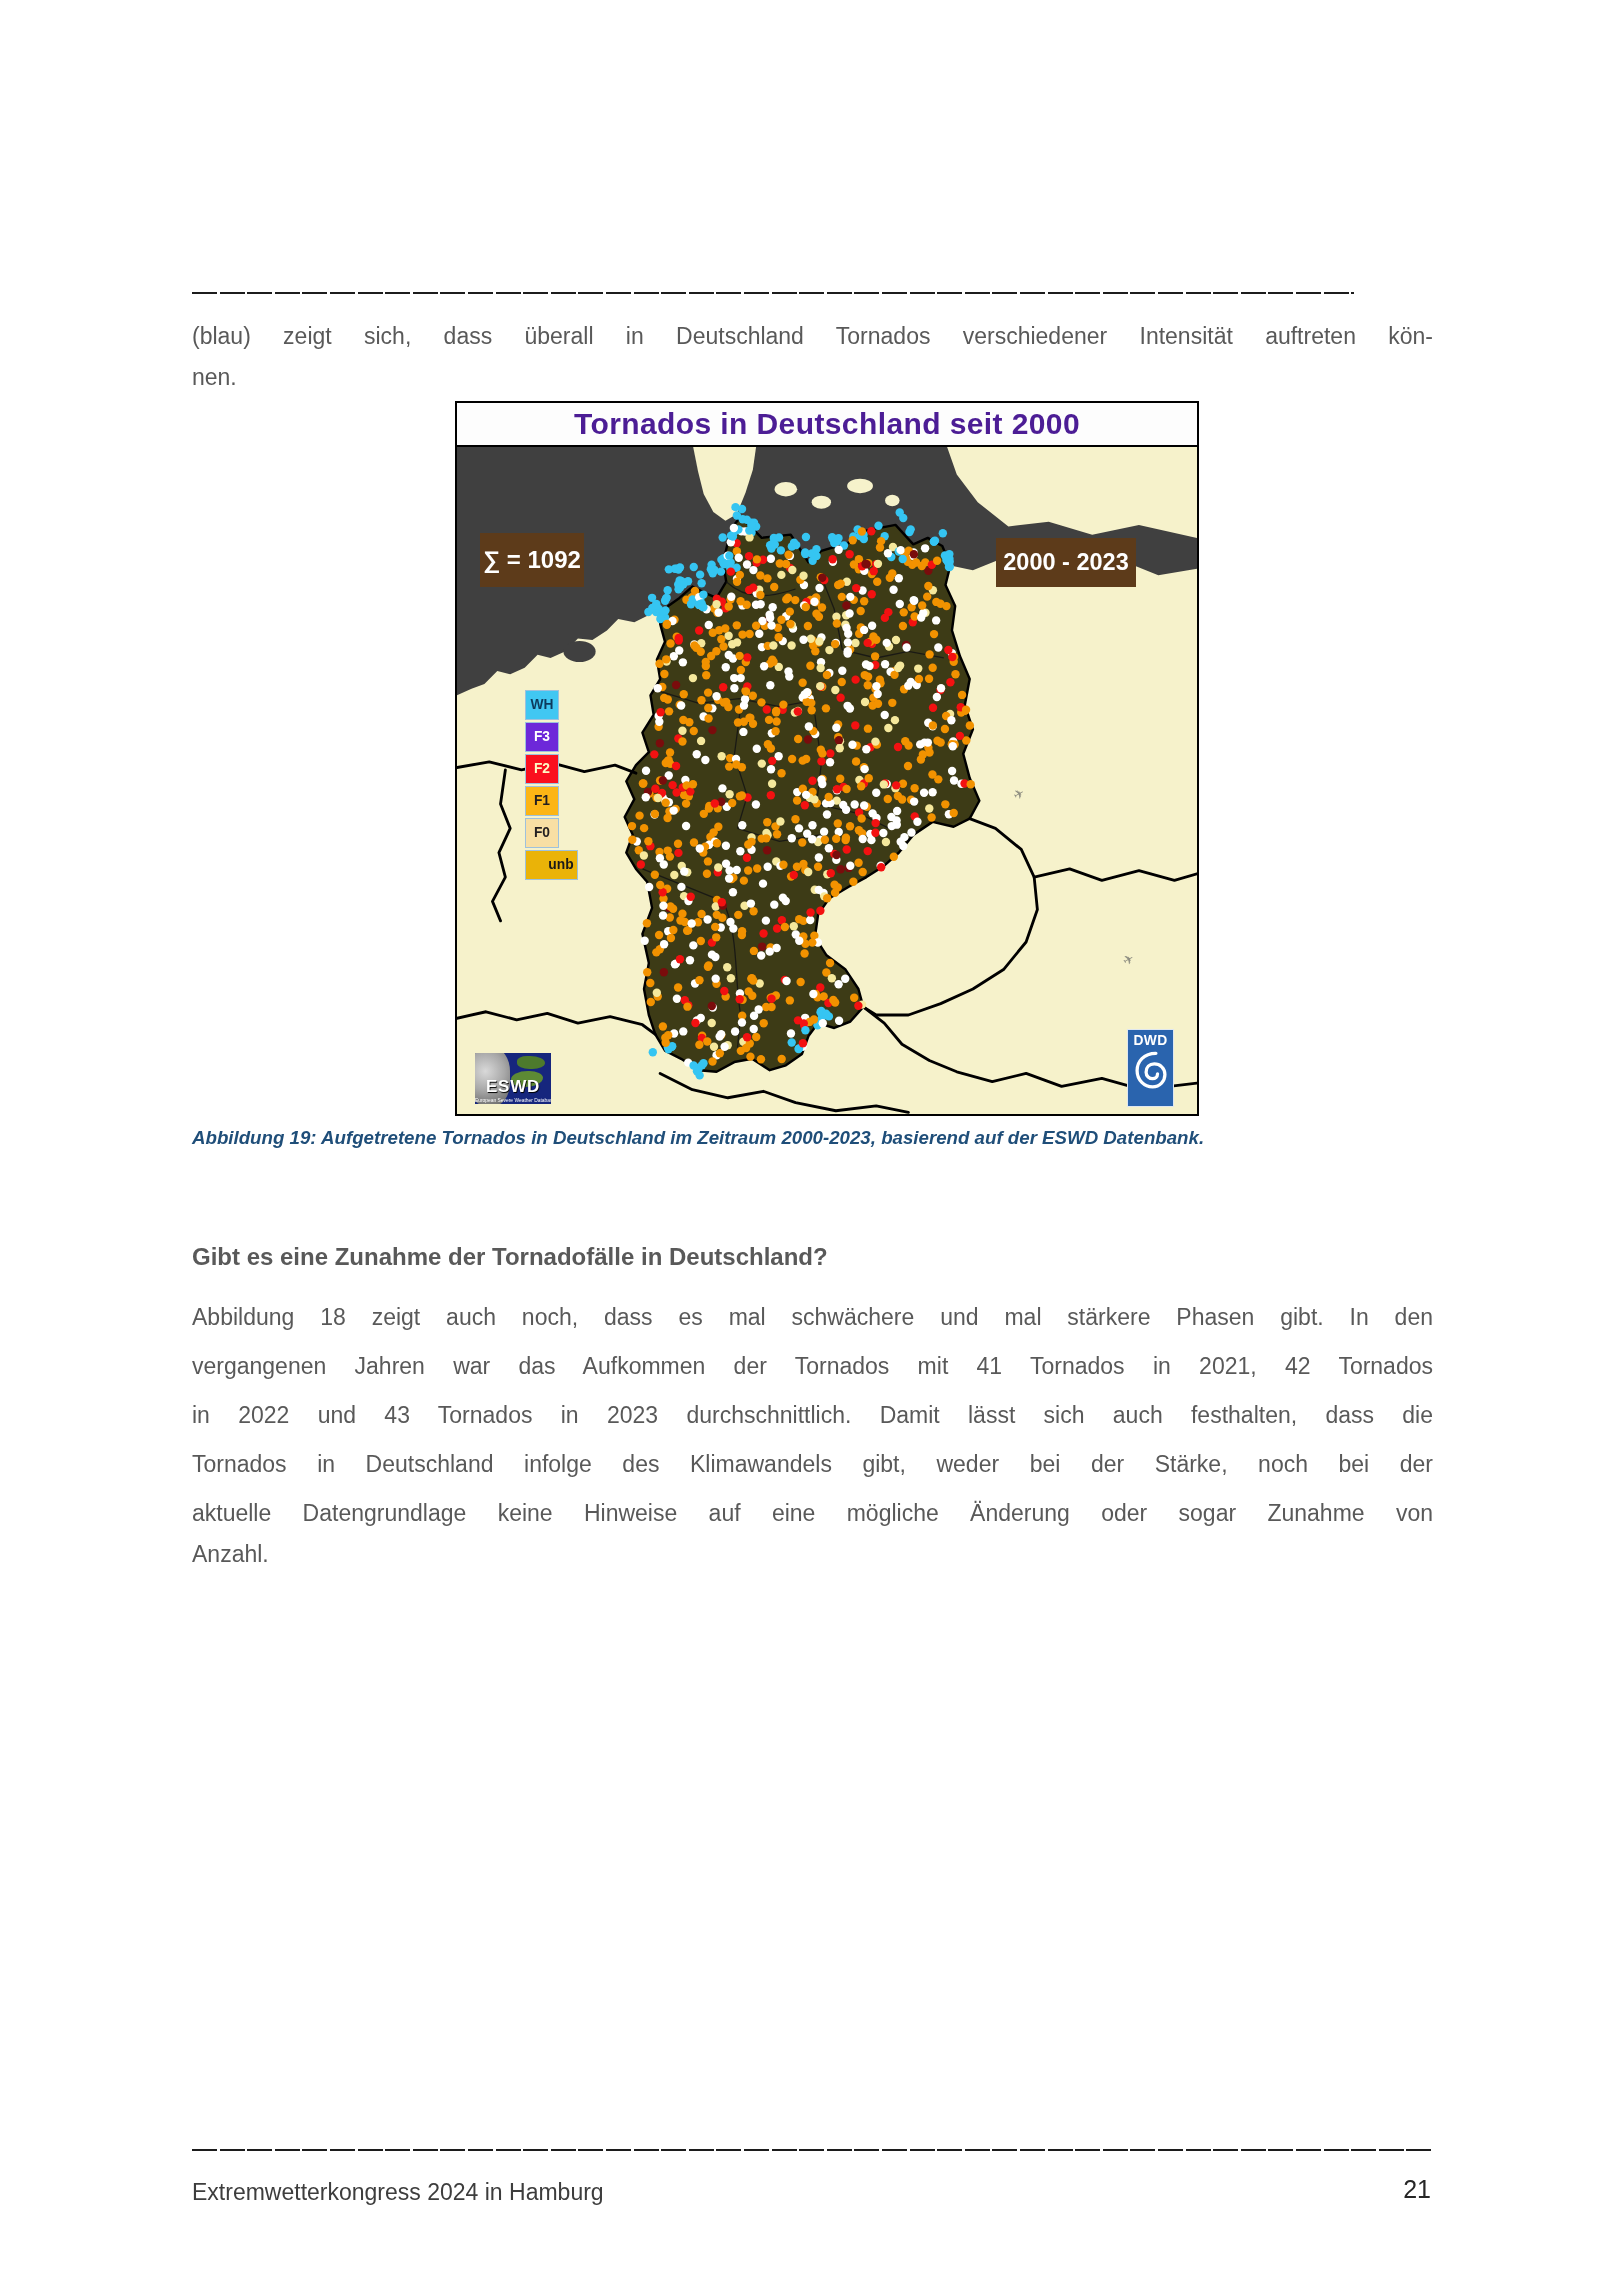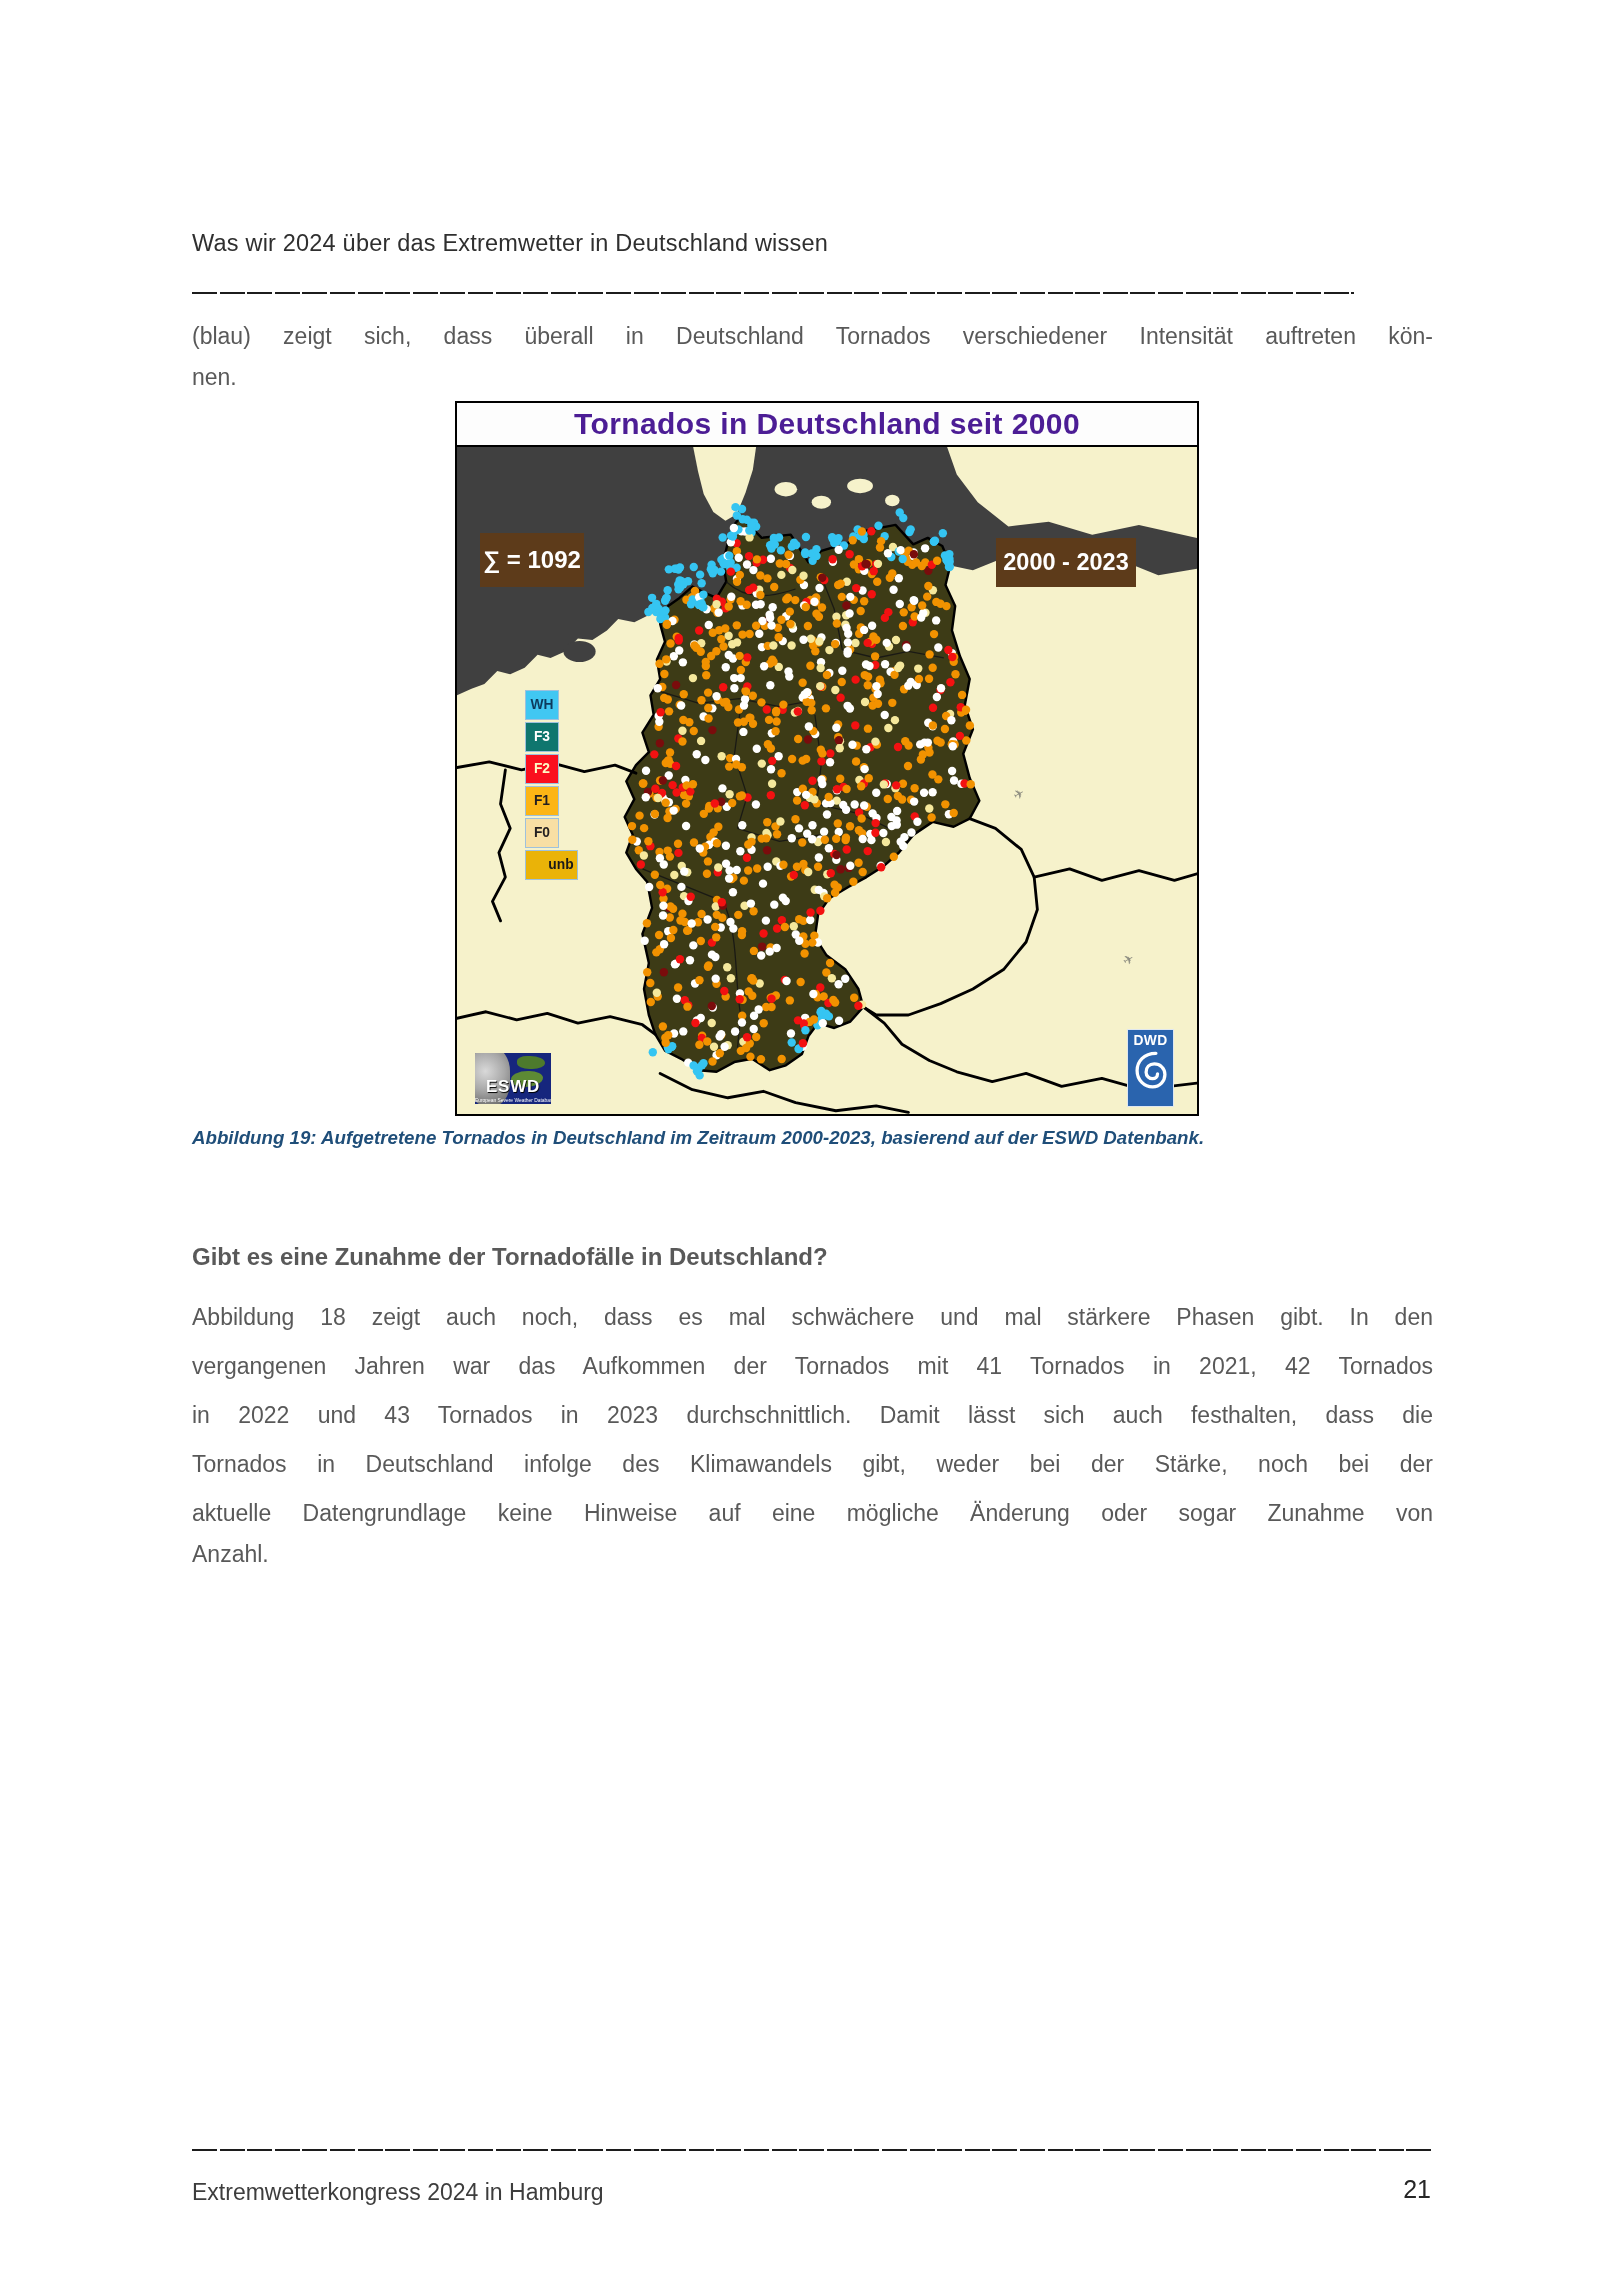--- a/index.html
+++ b/index.html
@@ -41,21 +41,21 @@
   .badge{position:absolute;background:#5d3b1a;color:#fff;font-weight:700;
         display:flex;align-items:center;justify-content:center;}
   .badge-sum{left:23px;top:86px;width:104px;height:54px;font-size:24px;}
   .badge-period{left:539px;top:91px;width:140px;height:49px;font-size:23.5px;}
 
   .legend{position:absolute;left:68px;top:243px;width:36px;}
   .lg-item{width:32px;height:27.6px;margin-bottom:2.4px;border:1.6px solid #9ec1dd;
         display:flex;align-items:center;justify-content:center;
         font-size:13.8px;font-weight:700;}
   .lg-wh {background:#41c7f2;color:#0d3a5c;}
-  .lg-f3 {background:#0f766e;color:#ffffff;}
+  .lg-f3 {background:#6d28d9;color:#ffffff;}
   .lg-f2 {background:#fa0f1e;color:#fef9c3;}
   .lg-f1 {background:#fcb515;color:#231f20;}
   .lg-f0 {background:#f8dfa4;color:#231f20;}
   .lg-unb{background:#eab308;color:#1a1a1a;padding-left:19px;}
 
   
   .eswd{position:absolute;left:18px;top:606px;width:76px;height:51px;
         background:#16267d;overflow:hidden;}
   .eswd .cloud{position:absolute;left:-6.5px;top:-4.9px;width:41px;height:58px;
         background:radial-gradient(circle at 40% 40%,#d9d9d9 0%,#a8a8a8 45%,#7c7c7c 75%,#5f5f5f 100%);
@@ -73,21 +73,20 @@
         background:#2a64ae;border:0.8px solid #dfe7f0;
         display:flex;flex-direction:column;align-items:center;}
   .dwd .word{color:#fff;font-weight:700;font-size:13.8px;margin-top:3.2px;letter-spacing:0.4px;}
   .dwd svg{margin-top:1.6px;}
 </style>
 </head>
 <body>
 
 <div class="page">
 
-  <div class="header-title">Was wir 2024 über das Extremwetter in Deutschland wissen</div>
   <div class="rule rule-header"></div>
 
   <div class="para para-intro">
     <div class="jline">(blau) zeigt sich, dass überall in Deutschland Tornados verschiedener Intensität auftreten kön-</div>
     <div class="lline">nen.</div>
   </div>
 
   <div class="figure">
     <div class="map-title">Tornados in Deutschland seit 2000</div>
     <div class="map-body">

